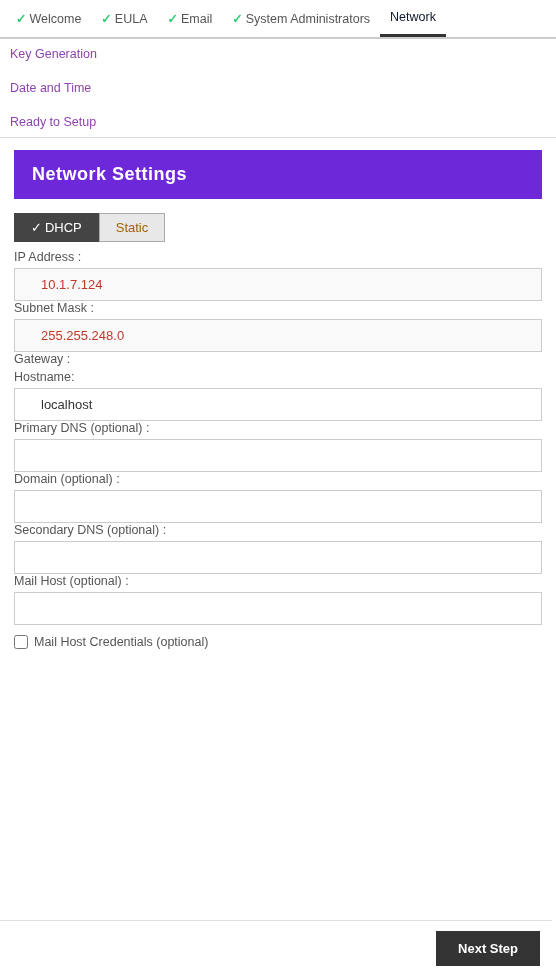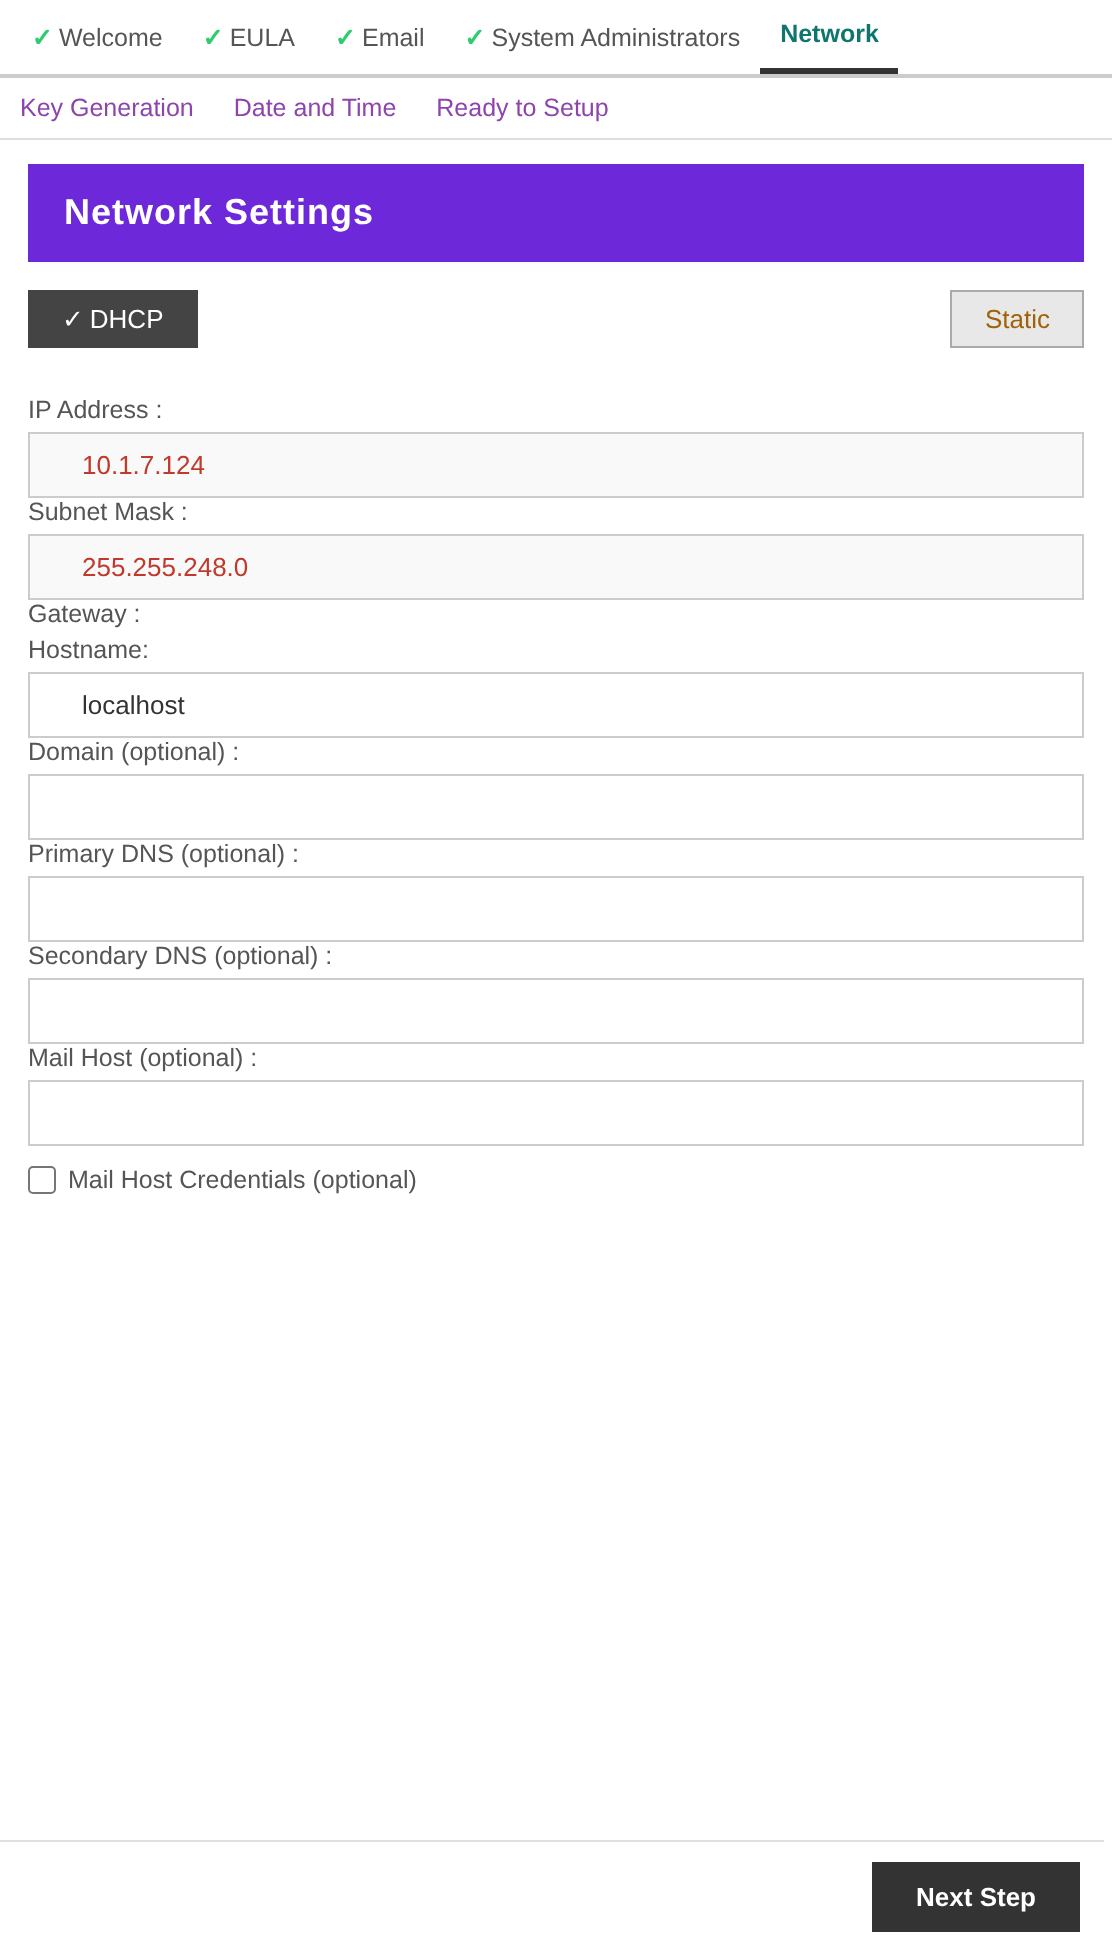--- a/index.html
+++ b/index.html
@@ -24,35 +24,36 @@
       padding: 10px 10px;
       font-size: 12.5px;
       color: #555;
       white-space: nowrap;
       display: flex;
       align-items: center;
       gap: 3px;
       cursor: pointer;
     }
     .top-nav-item.active {
-      color: #0f766e;
+      color: #0f172a;
       border-bottom: 3px solid #333;
-      font-weight: bold;
+      font-weight: normal;
     }
     .top-nav-item .checkmark {
       color: #2ecc71;
       font-weight: bold;
     }
 
     
     .second-nav {
       display: flex;
       padding: 8px 10px;
       border-bottom: 1px solid #ddd;
       gap: 20px;
+      flex-direction: column;
     }
     .second-nav-item {
       font-size: 12.5px;
       color: #8e44ad;
       cursor: pointer;
     }
 
     
     .main-content {
       padding: 12px 14px;
@@ -65,22 +66,21 @@
       padding: 14px 18px;
       font-size: 18px;
       font-weight: bold;
       margin-bottom: 14px;
       letter-spacing: 0.5px;
     }
 
     
     .toggle-group {
       display: flex;
-      margin-bottom: 24px;
-      justify-content: space-between;
+      margin-bottom: 8px;
     }
     .toggle-btn {
       padding: 6px 16px;
       font-size: 13px;
       border: 1px solid #aaa;
       cursor: pointer;
       background: #e8e8e8;
       color: #a16207;
     }
     .toggle-btn.active {
@@ -210,26 +210,26 @@
   <div class="field-group">
     <label class="field-label">Gateway :</label>
   </div>
 
   <div class="field-group">
     <label class="field-label">Hostname:</label>
     <input class="field-input white-bg" type="text" value="localhost" style="">
   </div>
 
   <div class="field-group">
+    <label class="field-label">Primary DNS (optional) :</label>
+    <input class="field-input white-bg" type="text" style="">
+  </div>
+
+  <div class="field-group">
     <label class="field-label">Domain (optional) :</label>
-    <input class="field-input white-bg" type="text" style="">
-  </div>
-
-  <div class="field-group">
-    <label class="field-label">Primary DNS (optional) :</label>
     <input class="field-input white-bg" type="text" style="">
   </div>
 
   <div class="field-group">
     <label class="field-label">Secondary DNS (optional) :</label>
     <input class="field-input white-bg" type="text" style="">
   </div>
 
   <div class="field-group">
     <label class="field-label">Mail Host (optional) :</label>

